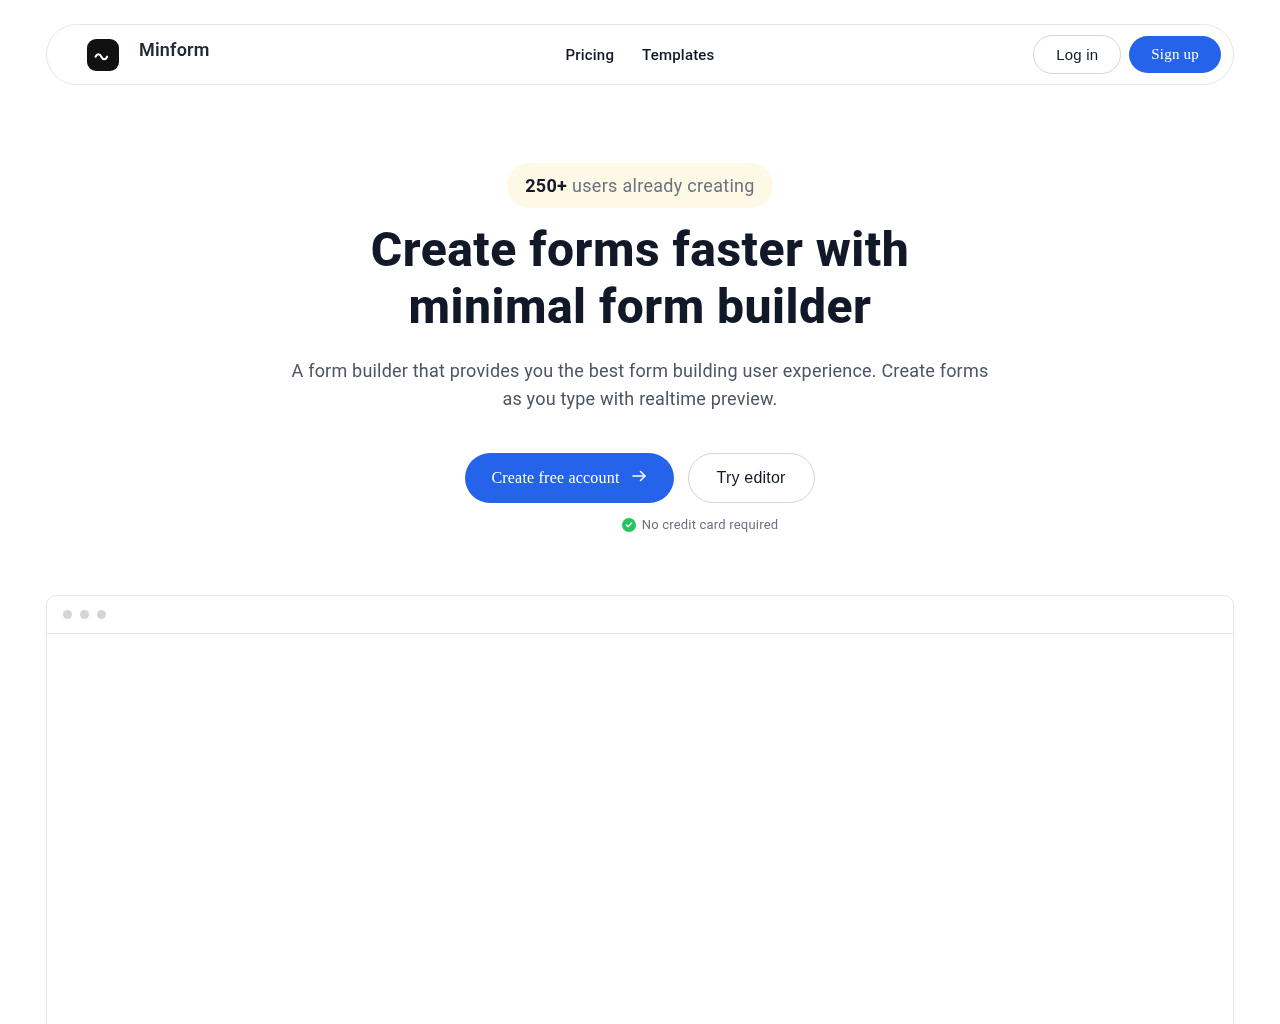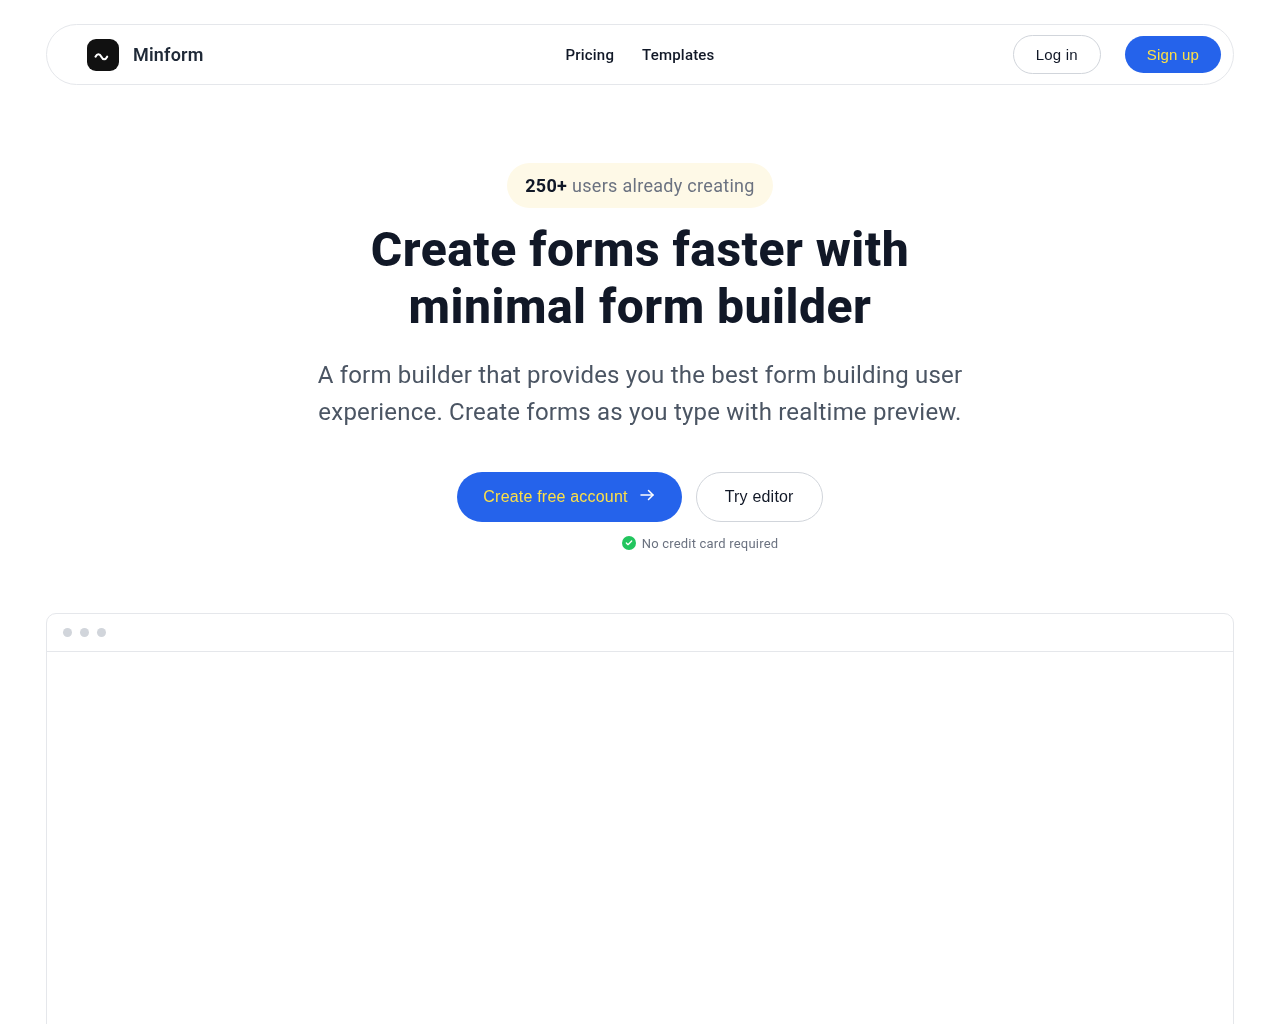--- a/index.html
+++ b/index.html
@@ -23,22 +23,21 @@
       display: flex;
       align-items: center;
       justify-content: space-between;
       border: 1px solid #e5e7eb;
       border-radius: 999px;
       padding: 10px 12px 10px 16px;
       background: #ffffff;
     }
     .brand {
       display: flex;
-      align-items: center;
-      gap: 14px;
+      gap: 20px;
       padding-left: 24px;
     }
     .brand-logo {
       width: 32px;
       height: 32px;
       border-radius: 9px;
       background: #111111;
       display: flex;
       align-items: center;
       justify-content: center;
@@ -60,40 +59,41 @@
     .nav-link {
       font-size: 15px;
       font-weight: 500;
       color: #111827;
       cursor: pointer;
       letter-spacing: 0.2px;
     }
     .nav-right {
       display: flex;
       align-items: center;
-      gap: 24px;
+      gap: 8px;
     }
     .btn {
       border-radius: 999px;
       font-size: 15px;
       font-weight: 500;
       cursor: pointer;
       border: none;
       letter-spacing: 0.2px;
     }
     .btn-outline {
       background: #ffffff;
       border: 1px solid #d1d5db;
       color: #111827;
       padding: 10px 22px;
     }
     .btn-primary {
       background: #2563eb;
-      color: #fde047;
+      color: #ffffff;
       padding: 10px 22px;
+      font-family: Liberation Serif, serif;
     }
     .hero {
       text-align: center;
       padding-top: 78px;
       max-width: 900px;
       margin: 0 auto;
     }
     .badge {
       display: inline-block;
       background: #fef9e7;
@@ -109,21 +109,21 @@
     }
     .hero-title {
       font-size: 48px;
       font-weight: 800;
       line-height: 1.18;
       margin-top: 14px;
       letter-spacing: 0.5px;
       color: #111827;
     }
     .hero-sub {
-      font-size: 24px;
+      font-size: 18px;
       color: #4b5563;
       margin-top: 22px;
       line-height: 1.55;
       max-width: 700px;
       margin-left: auto;
       margin-right: auto;
       letter-spacing: 0.2px;
     }
     .cta-row {
       margin-top: 40px;

